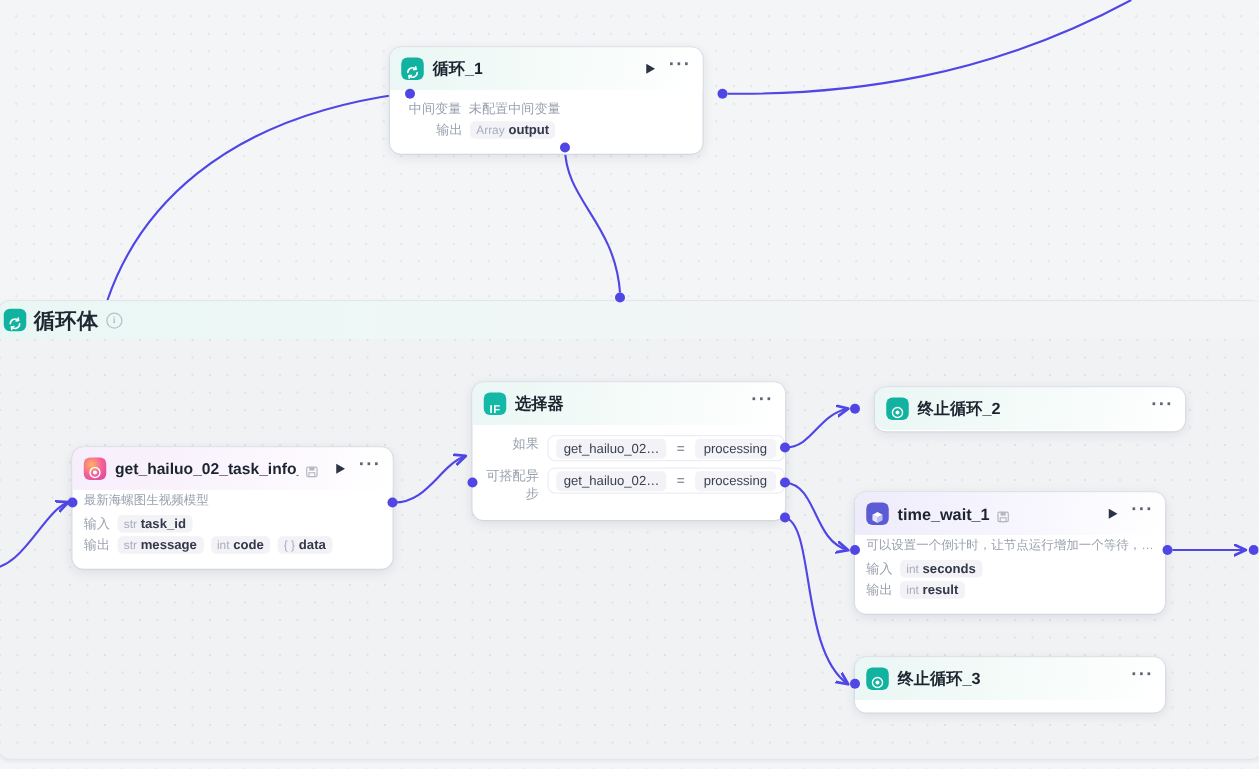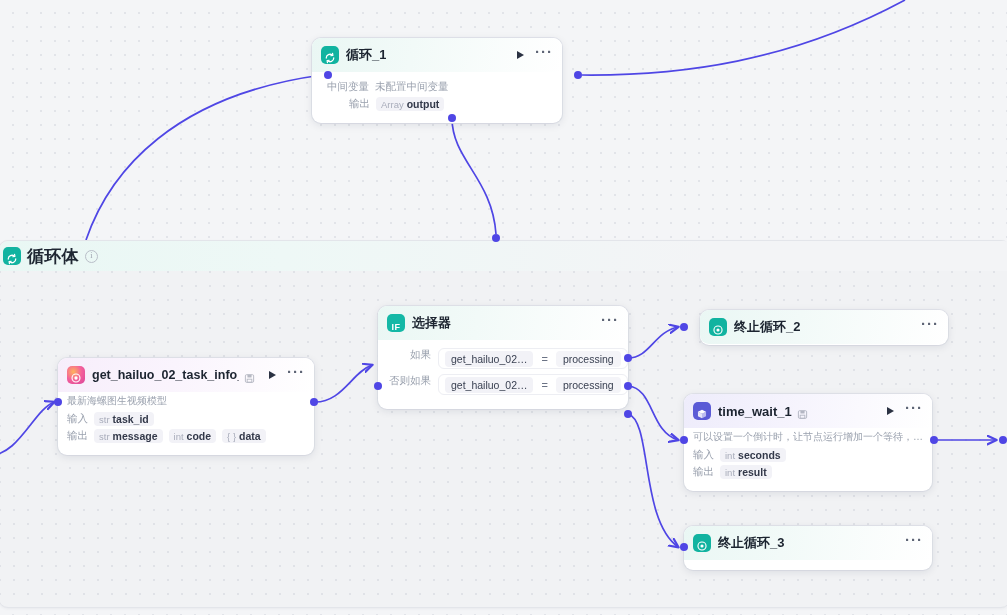--- a/index.html
+++ b/index.html
@@ -301,21 +301,21 @@
     <div class="nbody" style="padding:3px 7px 9px 7px;">
       <div class="selrow">
         <span class="sl">如果</span>
         <span class="cond-box">
           <span class="var-pill">get_hailuo_02…</span>
           <span class="op">=</span>
           <span class="val-pill">processing</span>
         </span>
       </div>
       <div class="selrow">
-        <span class="sl">否则如果</span>
+        <span class="sl">可搭配异步</span>
         <span class="cond-box">
           <span class="var-pill">get_hailuo_02…</span>
           <span class="op">=</span>
           <span class="val-pill">processing</span>
         </span>
       </div>
     </div>
   </div>
   <span class="port" style="left:374px; top:382px;"></span>
   <span class="port" style="left:624px; top:354px;"></span>

